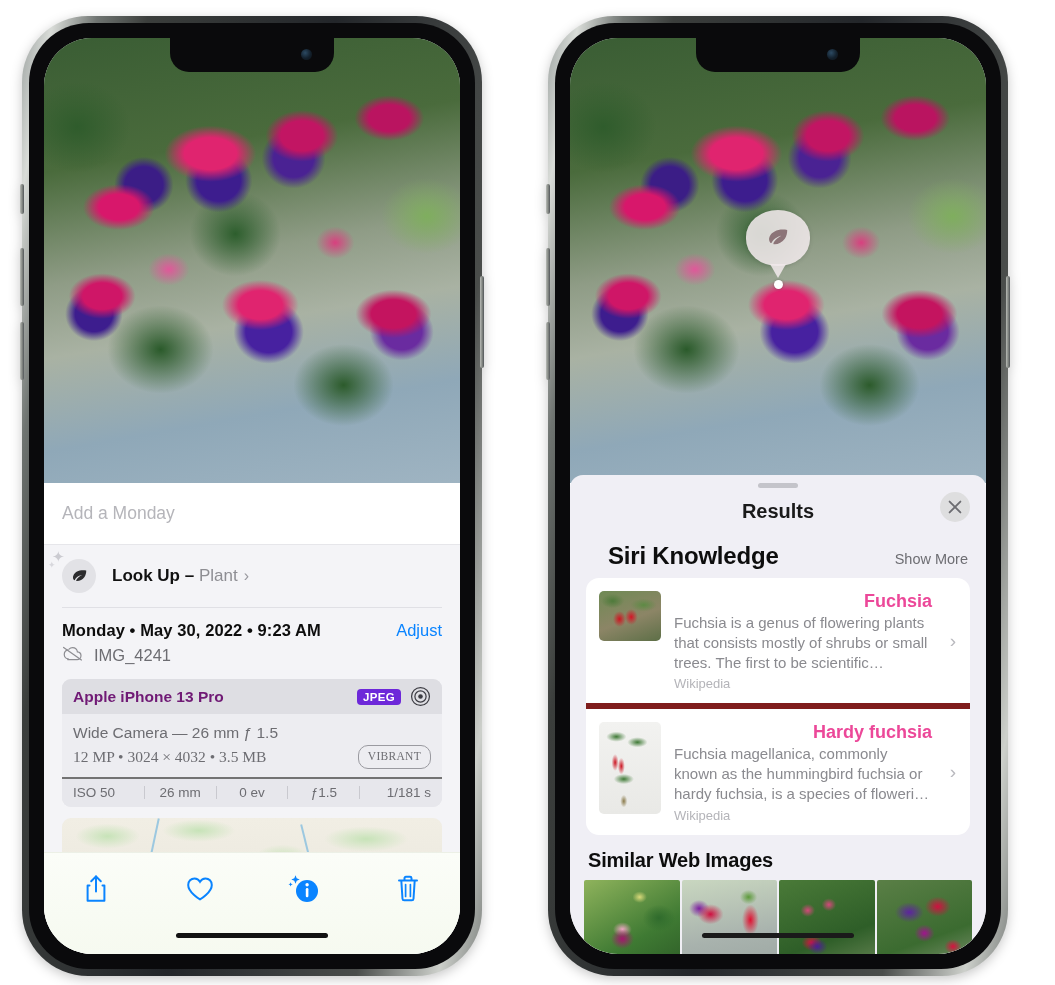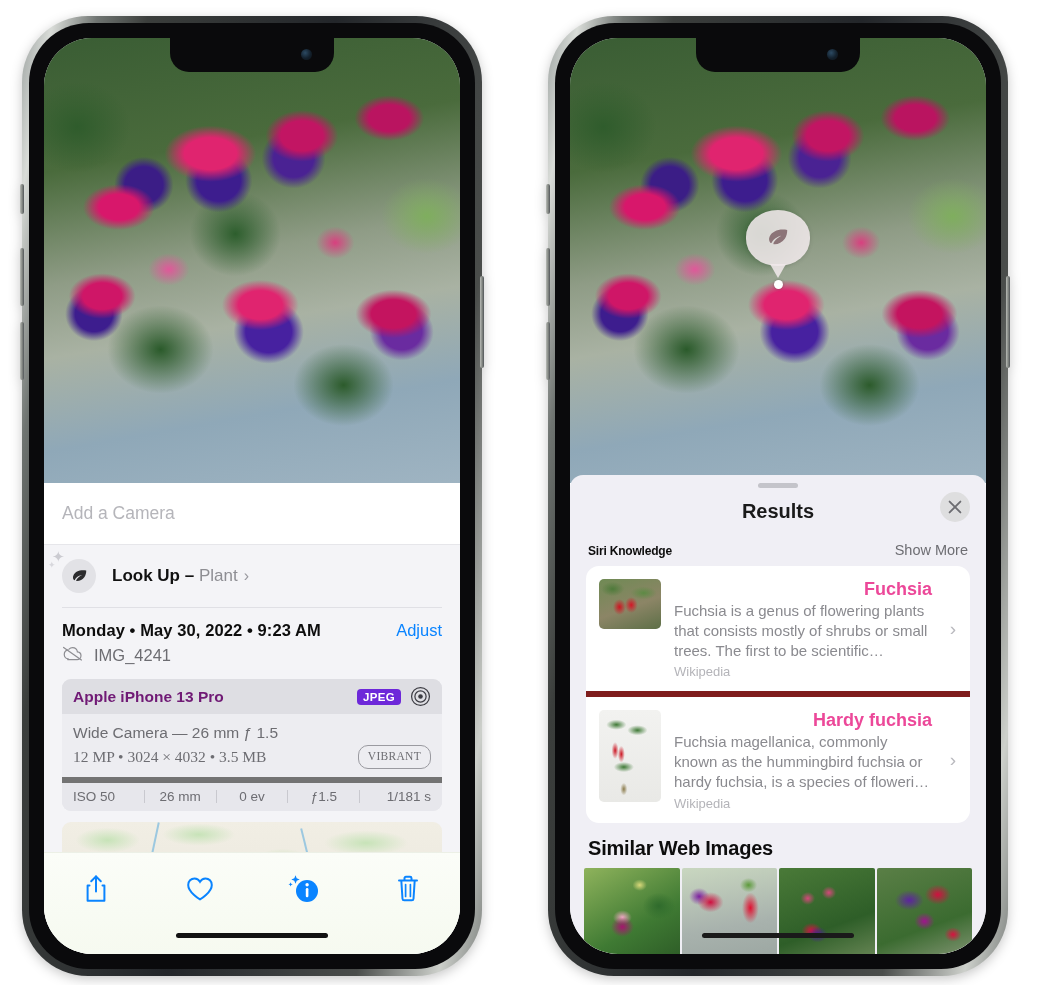--- a/index.html
+++ b/index.html
@@ -159,21 +159,21 @@
   .cam-line { font-size: 15.5px; color: #6d6d72; line-height: 1.55; }
   .cam-line2 { display: flex; align-items: center; justify-content: space-between; font-family: Liberation Serif, serif; }
   .tag-vibrant {
     border: 1px solid #9a9aa0; color: #6d6d72;
     font-size: 11.5px; padding: 2px 9px; border-radius: 10px; letter-spacing: .3px;
   }
   .exif {
     display: flex; align-items: center;
     padding: 6px 11px 7px 11px;
     background: #e7e7ec;
-    border-top: 6px solid #737373;
+    border-top: 2px solid #737373;
   }
   .exif .cell { flex: 1; text-align: center; font-size: 13.5px; color: #6d6d72; }
   .exif .cell:first-child { text-align: left; }
   .exif .cell:last-child  { text-align: right; }
   .exif .bar { width: 1px; height: 13px; background: #c9c9cf; }
 
   .map {
     margin: 11px 18px 0 18px;
     height: 70px;
     border-radius: 9px 9px 0 0;
@@ -253,21 +253,21 @@
   .close-btn {
     position: absolute; right: 16px; top: 4px;
     width: 30px; height: 30px; border-radius: 50%;
     background: #dededf;
     display: flex; align-items: center; justify-content: center;
   }
   .sec-head {
     display: flex; align-items: baseline; justify-content: space-between;
     padding: 8px 18px 8px 18px;
   }
-  .sec-title { font-size: 12px; font-weight: 700; color: #0d0d0d; letter-spacing: -.2px; }
+  .sec-title { font-size: 24px; font-weight: 700; color: #0d0d0d; letter-spacing: -.2px; margin-left: 20px; }
   .show-more { font-size: 14.5px; color: #6d6d72; }
 
   .kcard {
     margin: 0 16px;
     background: #ffffff;
     border-radius: 13px;
     overflow: hidden;
   }
   .krow {
     display: flex; align-items: flex-start;
@@ -355,21 +355,21 @@
       <div class="screen">
 
         <div class="notch">
 
           <div class="cam"></div>
         </div>
 
         <div class="photo"></div>
 
         <div class="caption-bar">
-          <span class="ph">Add a Camera</span>
+          <span class="ph">Add a Monday</span>
         </div>
 
         <div class="info-panel">
 
           <div class="lookup-row">
             <div class="leaf-badge">
               <span class="sparkle">✦</span>
               <span class="sparkle2">✦</span>
               <svg width="19" height="19" viewBox="0 0 24 24" aria-hidden="true">
                 <path d="M20.5 4.5c-7.5-1.4-14 1.2-16.2 6.1-1 2.2-.6 4.5.8 5.9.3.3.8.2 1-.2.9-1.9 2.6-3.6 4.9-4.8 2.2-1.2 4.1-1.5 4.1-1.5s-2.2 1.1-3.9 2.5c-1.8 1.5-2.9 3.1-3.4 4.3-.2.4.1.9.6.9 3.6.2 7.6-1.7 9.9-5.1 1.6-2.4 2.3-5.3 2.2-8.1z" fill="#2c2c2e"></path>

